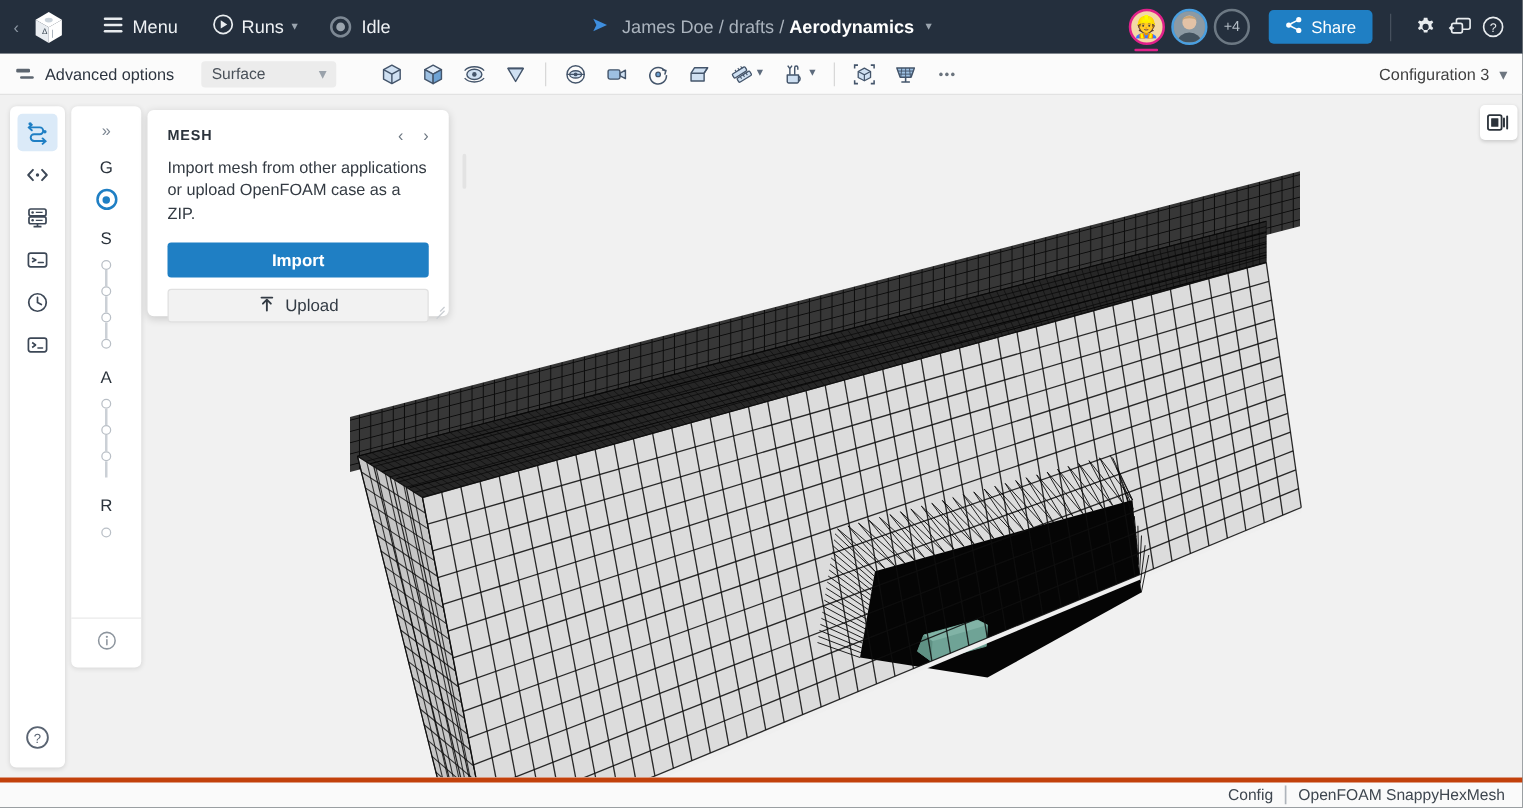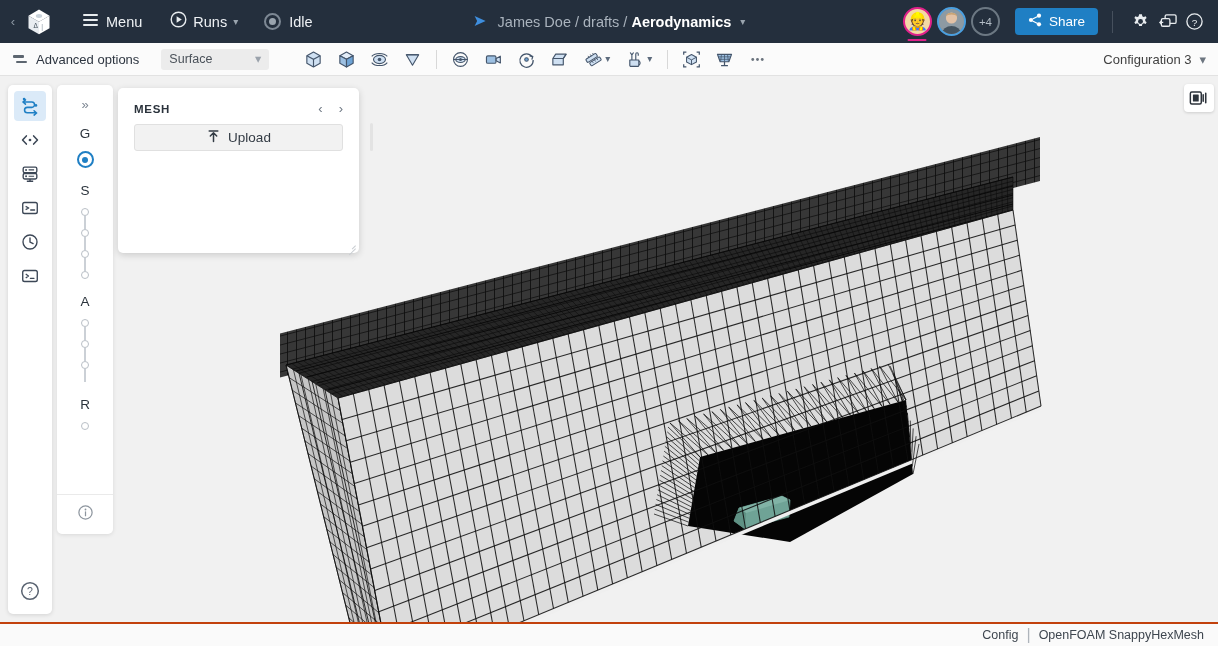--- a/index.html
+++ b/index.html
@@ -185,21 +185,21 @@
   }
   .vp-rec {
     position: absolute; right: 4px; top: 8px; width: 30px; height: 28px;
     background: #fff; border-radius: 4px; box-shadow: 0 1px 3px rgba(0,0,0,.15);
     display: flex; align-items: center; justify-content: center; cursor: pointer;
   }
 
   
   .statusbar {
     position: absolute; left: 0; bottom: 0; width: 1218px; height: 24px;
-    background: #fafafa; border-top: 2px solid #c2410c;
+    background: #fafafa; border-top: 4px solid #c2410c;
     display: flex; align-items: center; justify-content: flex-end;
     padding-right: 14px;
   }
   .sb-text { font-size: 12.5px; color: #3e464f; }
   .sb-pipe { color: #aeb4bb; margin: 0 8px; }
 
   .scroll-hint {
     position: absolute; left: 370px; top: 123px; width: 3px; height: 28px;
     background: #e3e3e3; border-radius: 2px;
   }
@@ -972,20 +972,22 @@
   </div>
 
   <div class="mesh-panel">
     <div class="mp-head">
       <div class="mp-title">MESH</div>
       <div class="mp-navs">
         <span class="mp-nav">‹</span>
         <span class="mp-nav">›</span>
       </div>
     </div>
+    <div class="mp-desc">Import mesh from other applications or upload OpenFOAM case as a ZIP.</div>
+    <button class="mp-import">Import</button>
     <button class="mp-upload">
       <span>
         <svg width="15" height="15" viewBox="0 0 16 16">
           <path d="M8,13.2 L8,4.2 M4.6,7.4 L8,4 L11.4,7.4" fill="none" stroke="#333b44" stroke-width="1.6" stroke-linecap="round" stroke-linejoin="round"></path>
           <path d="M3.4,2.2 L12.6,2.2" stroke="#333b44" stroke-width="1.6" stroke-linecap="round"></path>
         </svg>
       </span>
       <span>Upload</span>
     </button>
     <div class="mp-grip"></div>

